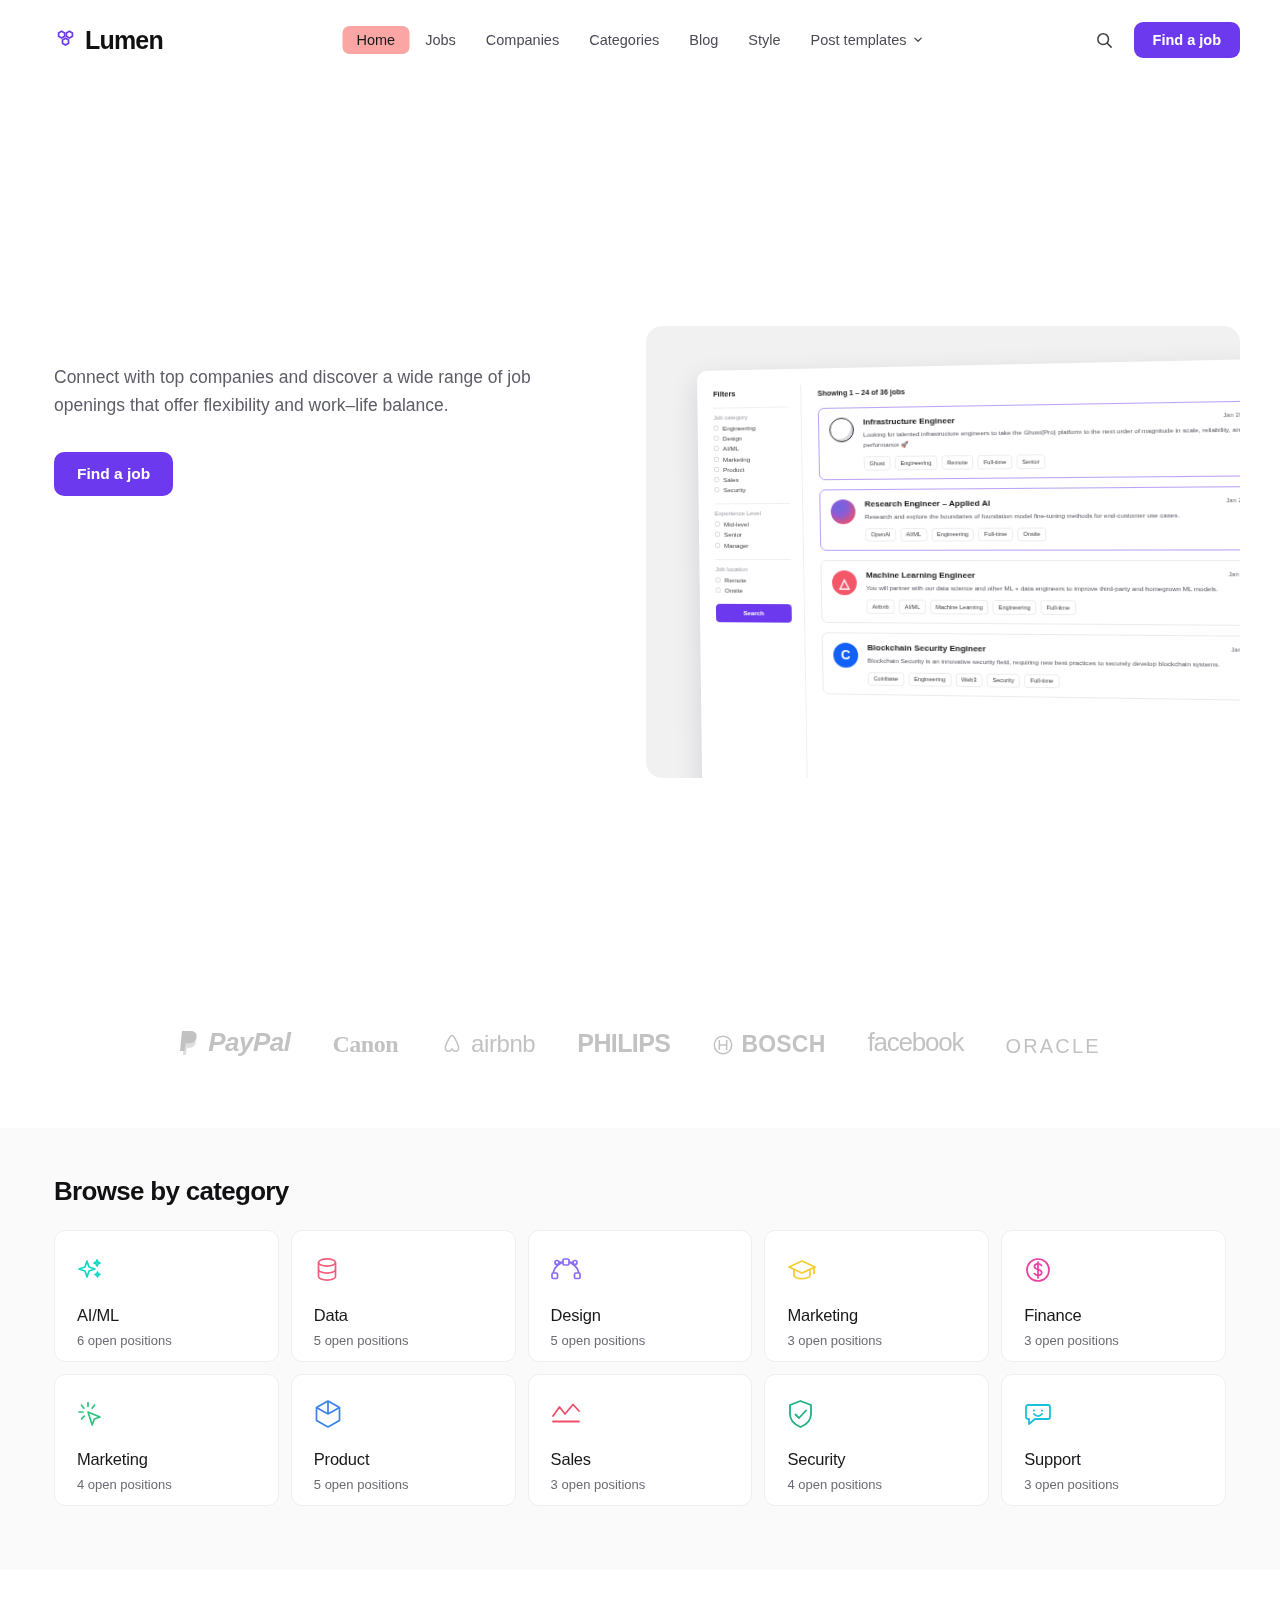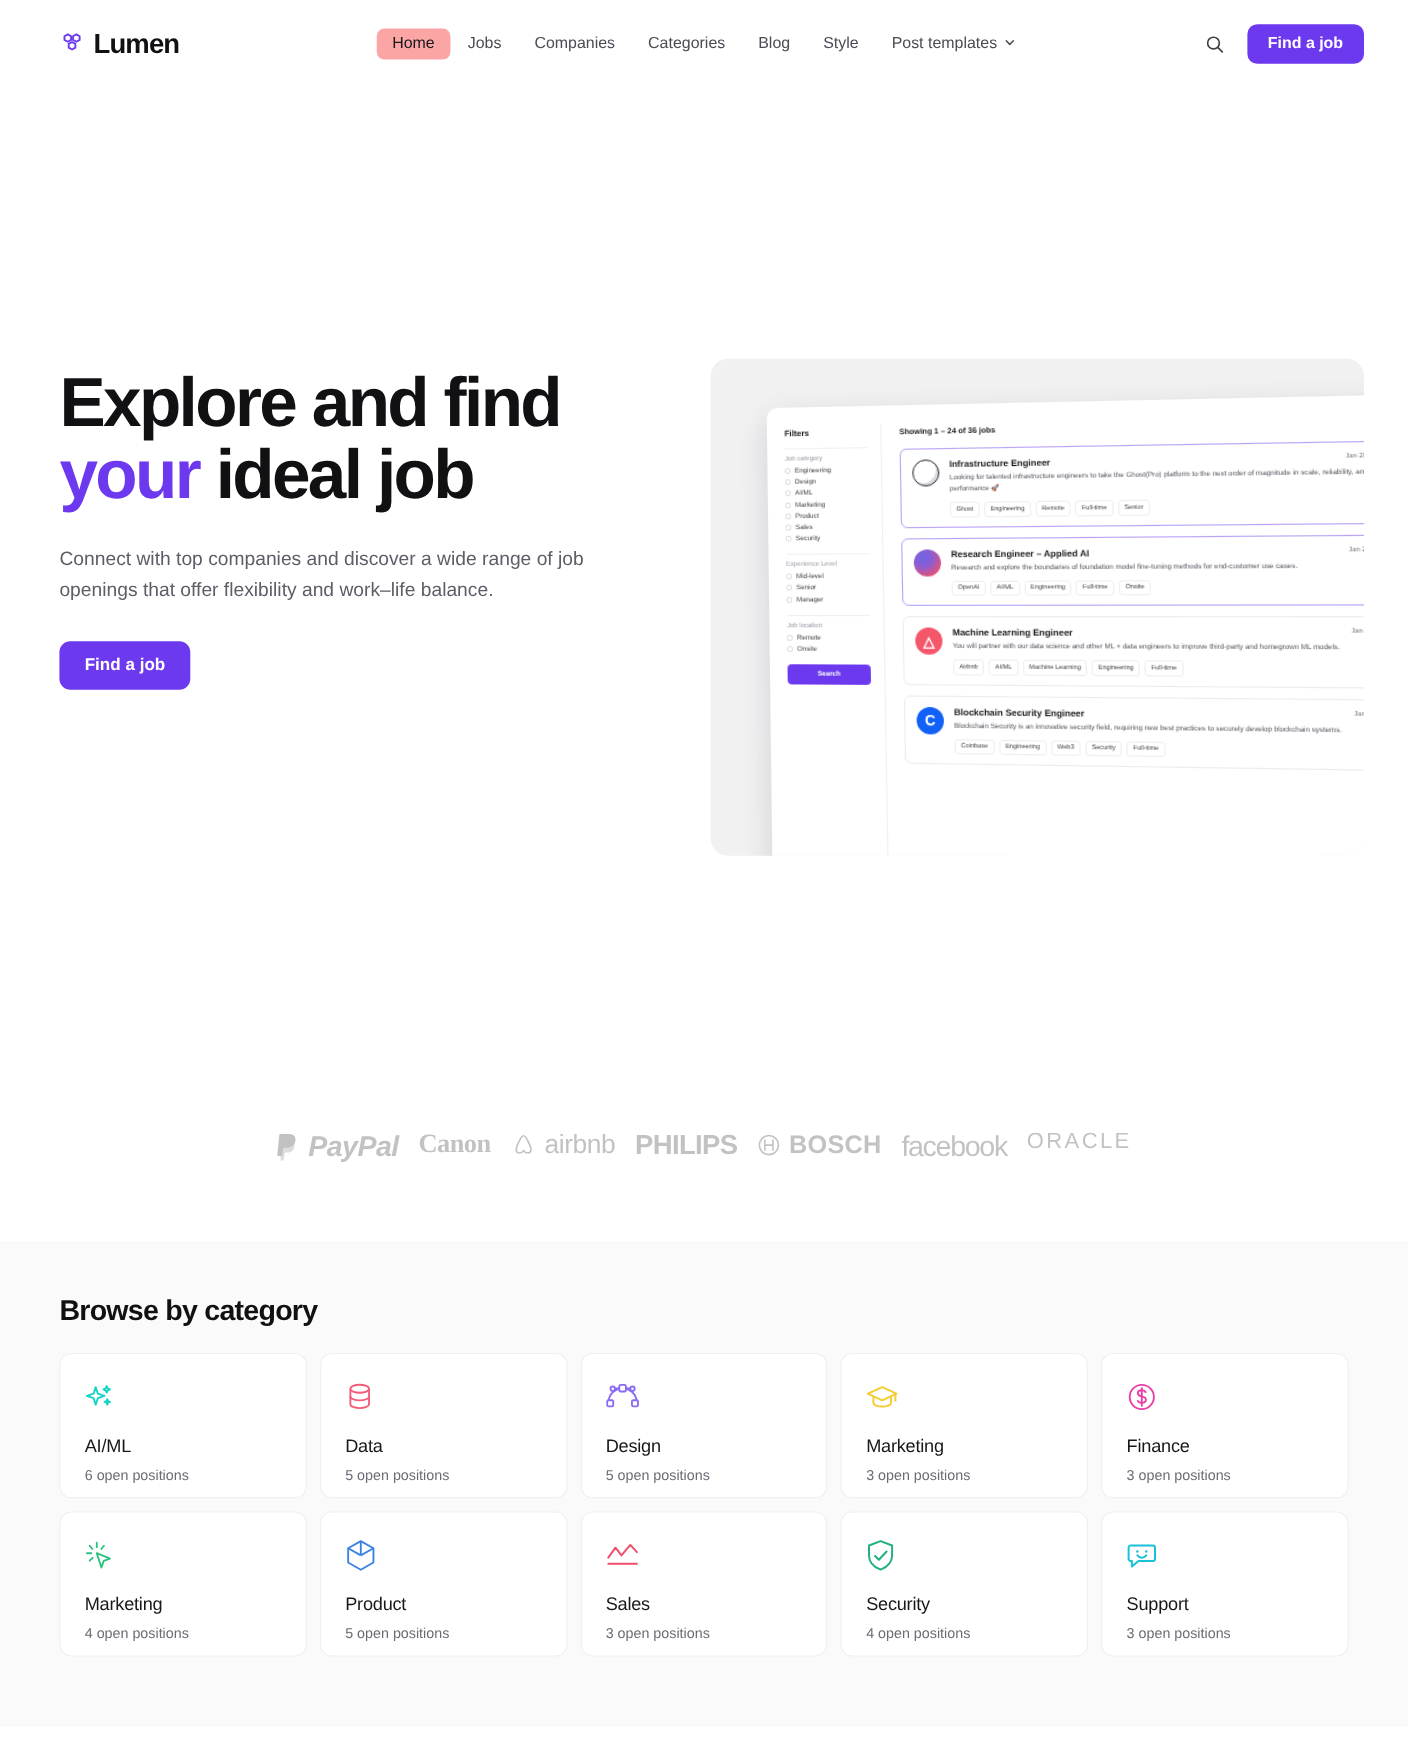--- a/index.html
+++ b/index.html
@@ -193,23 +193,23 @@
     font-size: 5.6px; color: #3f3f46; border: 1px solid #eeeef1;
     border-radius: 3px; padding: 2.6px 4.5px; background: #fff;
   }
 
   
   .logos-wrap { padding-top: 222px; text-align: center; }
   .logos-title { font-size: 15px; color: #3f3f46; }
   .logos {
     margin-top: 27px;
     display: flex;
-    align-items: flex-start;
+    align-items: flex-end;
     justify-content: center;
-    gap: 18px;
+    gap: 42px;
     filter: grayscale(1);
     opacity: .42;
   }
   .logo { color: #6e6e78; display: flex; align-items: center; gap: 7px; white-space: nowrap; }
   .logo-paypal { font-size: 26px; font-weight: 700; font-style: italic; letter-spacing: -.5px; }
   .logo-canon { font-family: "Liberation Serif", serif; font-size: 24px; font-weight: 700; letter-spacing: -.5px; }
   .logo-airbnb { font-size: 24px; letter-spacing: -.4px; }
   .logo-philips { font-size: 25px; font-weight: 800; letter-spacing: -.6px; }
   .logo-bosch { font-size: 23px; font-weight: 800; letter-spacing: .2px; }
   .logo-facebook { font-size: 26px; letter-spacing: -1.2px; }
@@ -286,24 +286,20 @@
           <circle cx="8.6" cy="8.6" r="5.6"></circle>
           <path d="M12.9 12.9 L17 17"></path>
         </svg>
     </button>
     <button class="btn-primary">Find a job</button>
   </div>
 </header>
 
 <section class="hero">
   <div class="hero-left">
-    <h1 class="hero-title">
-      <span>Explore and find</span><br>
-      <span class="accent">your</span><span> ideal job</span>
-    </h1>
     <p class="hero-sub">Connect with top companies and discover a wide range of job openings that offer flexibility and work–life balance.</p>
     <button class="hero-cta">Find a job</button>
   </div>
 
   <div class="hero-right">
     <div class="mock">
 
       <aside class="mock-side">
         <h4>Filters</h4>
 

